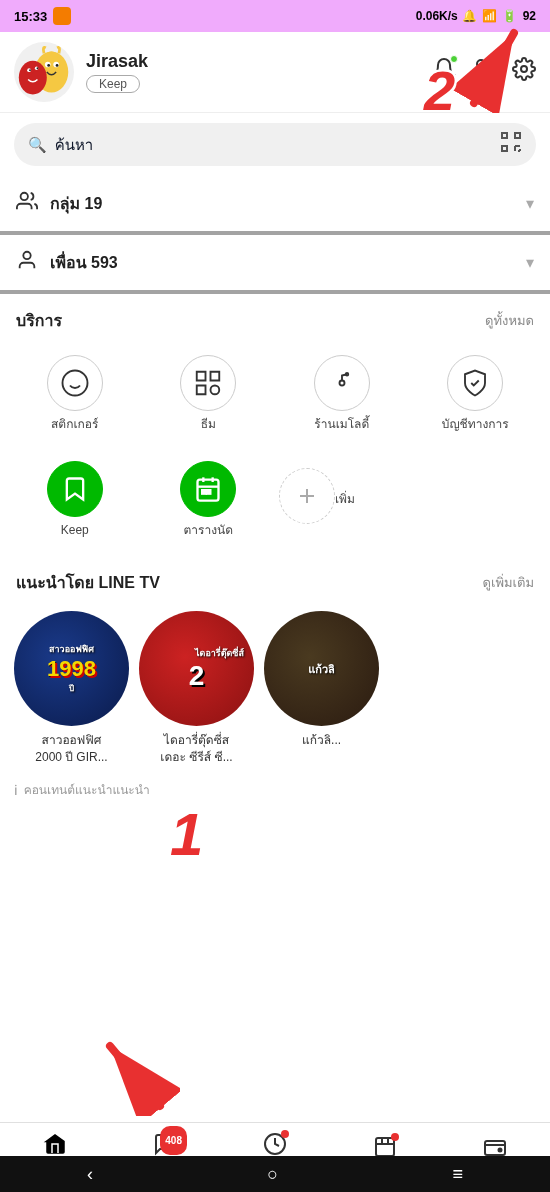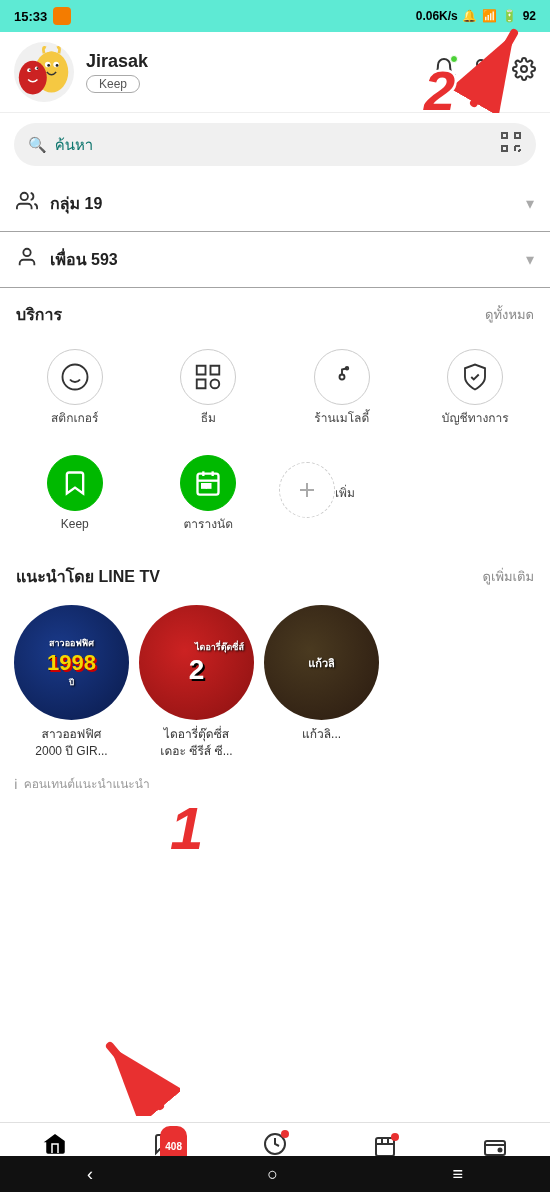--- a/index.html
+++ b/index.html
@@ -10,21 +10,21 @@
       font-family: 'Segoe UI', Arial, sans-serif;
       background: #fff;
       overflow-x: hidden;
     }
 
     
     .status-bar {
       display: flex;
       justify-content: space-between;
       align-items: center;
-      background: #5eead4;
+      background: #f0abfc;
       padding: 6px 14px;
       font-size: 13px;
       font-weight: 600;
       height: 32px;
     }
     .status-left { display: flex; align-items: center; gap: 6px; }
     .status-right { display: flex; align-items: center; gap: 5px; font-size: 12px; padding-left: 9px; }
     .status-dot {
       width: 18px; height: 18px; background: #f47c00;
       border-radius: 4px; display: inline-block;
@@ -76,30 +76,30 @@
     
     .search-bar {
       display: flex;
       align-items: center;
       margin: 10px 14px;
       background: #f0f0f0;
       border-radius: 22px;
       padding: 8px 14px;
     }
     .search-icon-wrap { color: #999; margin-right: 8px; font-size: 15px; }
-    .search-input-text { color: #0f766e; font-size: 15px; flex: 1; }
+    .search-input-text { color: #0f172a; font-size: 15px; flex: 1; }
     .scan-icon { color: #555; font-size: 18px; margin-left: auto; }
 
     
     .list-section { background: #fff; }
     .list-item {
       display: flex;
       align-items: center;
       padding: 14px 16px;
-      border-bottom: 1px solid #a3a3a3;
+      border-bottom: 4px solid #a3a3a3;
       cursor: pointer;
     }
     .list-item-icon { font-size: 20px; color: #333; margin-right: 12px; }
     .list-item-label { font-size: 16px; font-weight: 600; color: #222; flex: 1; }
     .list-chevron { color: #aaa; font-size: 16px; }
 
     
     .section-header {
       display: flex;
       justify-content: space-between;
@@ -234,21 +234,21 @@
     .nav-icon { font-size: 22px; color: #333; position: relative; }
     .nav-label { font-size: 11px; color: #333; margin-top: 3px; }
     .nav-item.active .nav-icon { color: #000; }
     .chat-badge {
       position: absolute;
       top: -6px; right: -10px;
       background: #e83030;
       color: #fff;
       border-radius: 10px;
       font-size: 10px;
-      padding: 15px 5px;
+      padding: 9px 5px;
       font-weight: 700;
     }
     .red-dot-nav {
       position: absolute;
       top: -2px; right: -2px;
       width: 8px; height: 8px;
       background: #e83030;
       border-radius: 50%;
     }
 

